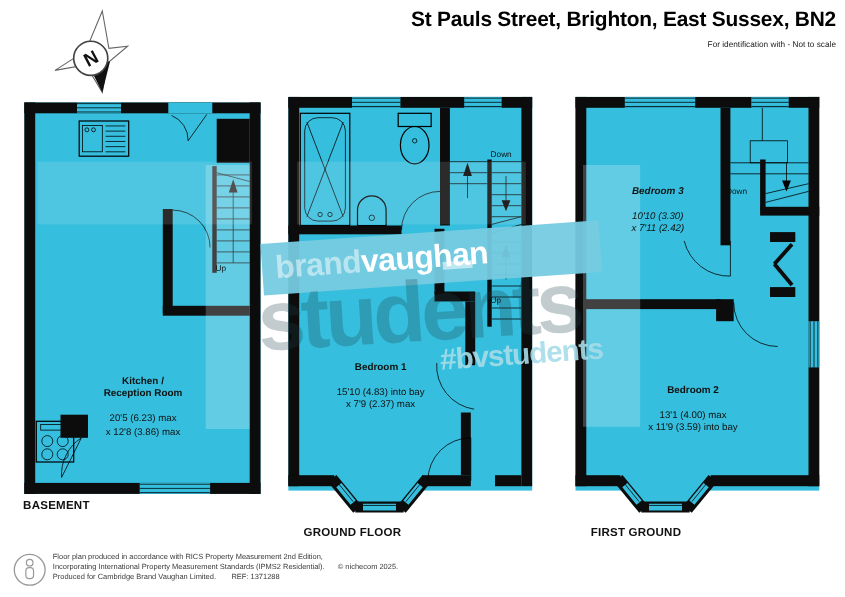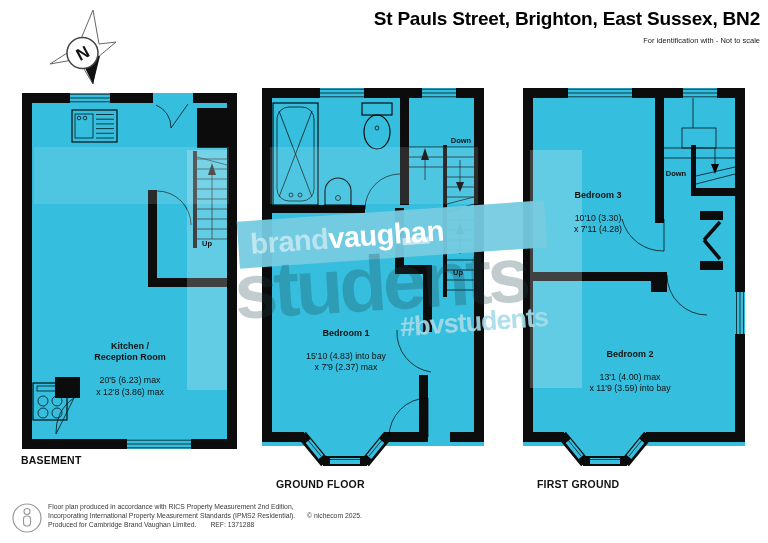--- a/index.html
+++ b/index.html
@@ -20,21 +20,21 @@
   .ln{fill:none;stroke:#000;stroke-width:1.1;}
   .tn{fill:none;stroke:#000;stroke-width:0.7;}
   .ws{stroke:var(--wall);stroke-width:10;fill:none;}
   .win{stroke:var(--plan-fill);stroke-width:6;fill:none;}
   .ar{fill:#000;}
 
   
   .room-label{position:absolute;text-align:center;z-index:5;white-space:pre-line;line-height:11.5px;}
   .room-label .nm{font-weight:bold;font-size:9px;}
   .room-label .dm{font-size:8.8px;}
-  .stair-label{position:absolute;font-size:7.5px;font-weight:bold;text-align:center;z-index:5;}
+  .stair-label{position:absolute;font-size:7.5px;font-weight:normal;z-index:5;}
   .floor-label{position:absolute;font-size:10.5px;font-weight:bold;letter-spacing:0.2px;z-index:5;text-align:center;}
 
   
   .lightband{position:absolute;z-index:2;background:rgba(255,255,255,0.22);}
   .lightband.soft{background:rgba(255,255,255,0.13);}
   .wm-banner{position:absolute;left:238px;top:211px;width:308px;height:47px;z-index:3;
              background:var(--banner);transform:rotate(-4deg);}
   .wm-banner .txt{position:absolute;left:12px;top:4px;font-size:29px;font-weight:bold;
                   letter-spacing:-0.5px;line-height:38px;}
   .wm-banner .b1{color:rgba(255,255,255,0.5);}
@@ -338,24 +338,24 @@
     <div class="nm">Kitchen /
 Reception Room</div>
     <div class="dm">20'5 (6.23) max
 x 12'8 (3.86) max</div>
   </div>
   <div class="room-label" style="left:286px;top:316px;width:120px;">
     <div class="nm">Bedroom 1</div>
     <div class="dm">15'10 (4.83) into bay
 x 7'9 (2.37) max</div>
   </div>
-  <div class="room-label" style="left:538px;top:178px;width:120px;">
+  <div class="room-label" style="left:538px;top:156px;width:120px;font-style:italic;">
     <div class="nm">Bedroom 3</div>
     <div class="dm">10'10 (3.30)
-x 7'11 (4.28)</div>
+x 7'11 (2.42)</div>
   </div>
   <div class="room-label" style="left:570px;top:337px;width:120px;">
     <div class="nm">Bedroom 2</div>
     <div class="dm">13'1 (4.00) max
 x 11'9 (3.59) into bay</div>
   </div>
 
   <div class="stair-label" style="left:196px;top:239px;width:22px;">Up</div>
   <div class="stair-label" style="left:446px;top:136px;width:30px;">Down</div>
   <div class="stair-label" style="left:446px;top:268px;width:24px;">Up</div>

